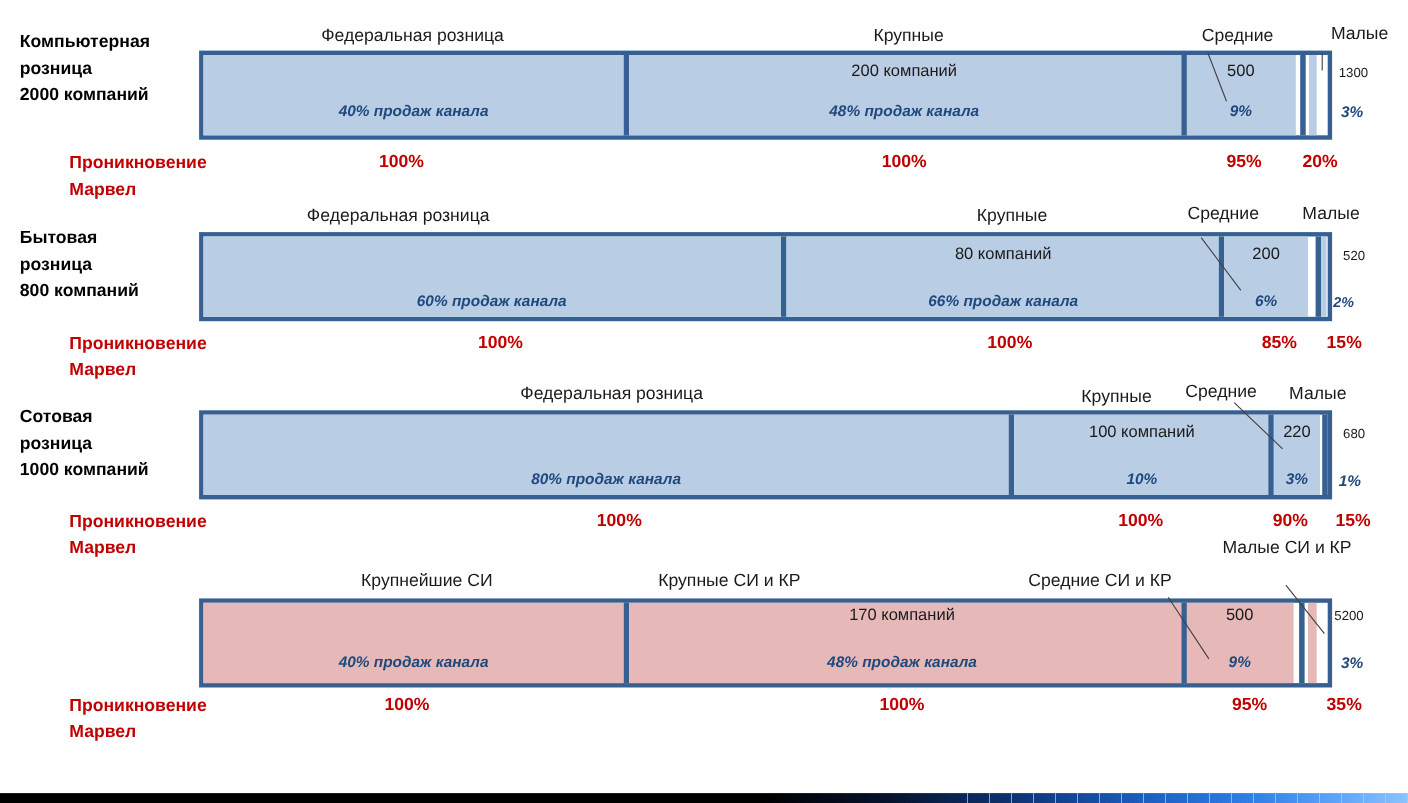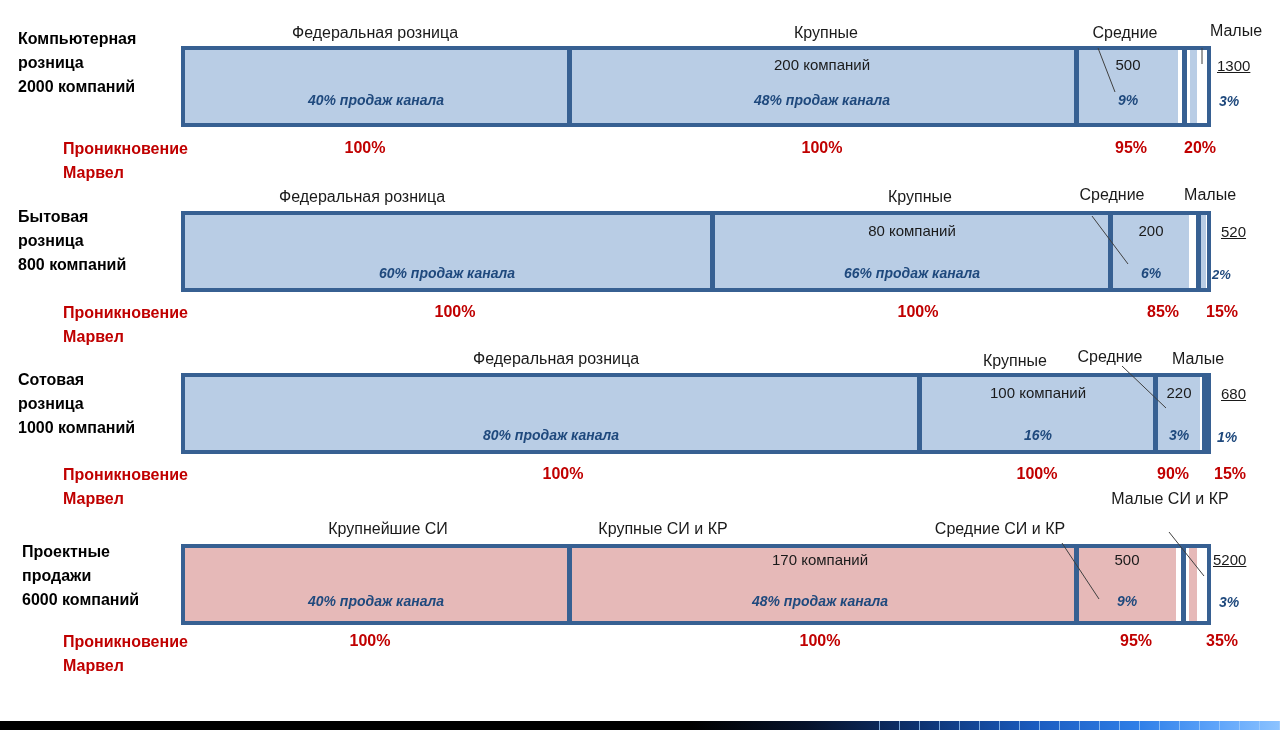--- a/index.html
+++ b/index.html
@@ -29,21 +29,21 @@
   .f.pink{background:var(--pink-fill);}
   .d{position:absolute; top:0; bottom:0; width:5px; background:var(--border); display:block;}
   .companies{
     position:absolute; transform:translateX(-50%); white-space:nowrap;
     font-size:15px; color:var(--ink); line-height:22px;
   }
   .share{
     position:absolute; transform:translateX(-50%); white-space:nowrap;
     font-size:14px; font-weight:bold; font-style:italic; color:var(--share-text); line-height:22px;
   }
-  .rnum{position:absolute; font-size:15px; color:var(--ink); white-space:nowrap; line-height:22px;text-decoration:underline;}
+  .rnum{position:absolute; font-size:12px; color:var(--ink); white-space:nowrap; line-height:22px;}
   .rpct{
     position:absolute; font-size:14px; font-weight:bold; font-style:italic;
     color:var(--share-text); white-space:nowrap; line-height:22px;
   }
   .red-label{
     position:absolute; left:63px; color:var(--red); font-weight:bold; font-size:16px;
     line-height:24px; white-space:pre-line;
   }
   .red-pct{
     position:absolute; transform:translateX(-50%); color:var(--red);
@@ -156,36 +156,33 @@
       <i class="d" style="left:968px"></i>
       <i class="f blue" style="left:973px;width:42px"></i>
       <i class="d" style="left:1017px"></i>
     </div>
 
     <div class="companies" style="left:1038px;top:382px">100 компаний</div>
     <div class="companies" style="left:1179px;top:382px">220</div>
     <div class="rnum" style="left:1221px;top:383px">680</div>
 
     <div class="share" style="left:551px;top:424px">80% продаж канала</div>
-    <div class="share" style="left:1038px;top:424px">16%</div>
+    <div class="share" style="left:1038px;top:424px">10%</div>
     <div class="share" style="left:1179px;top:424px">3%</div>
     <div class="rpct" style="left:1217px;top:426px">1%</div>
 
     <div class="red-label" style="top:463px">Проникновение
 Марвел</div>
     <div class="red-pct" style="left:563px;top:463px">100%</div>
     <div class="red-pct" style="left:1037px;top:463px">100%</div>
     <div class="red-pct" style="left:1173px;top:463px">90%</div>
     <div class="red-pct" style="left:1230px;top:463px">15%</div>
   </div>
 
   <div class="row">
-    <div class="row-title" style="left:22px;top:540px">Проектные
-продажи
-6000 компаний</div>
 
     <div class="seg-label" style="left:388px;top:518px">Крупнейшие СИ</div>
     <div class="seg-label" style="left:663px;top:518px">Крупные СИ и КР</div>
     <div class="seg-label" style="left:1000px;top:518px">Средние СИ и КР</div>
     <div class="seg-label" style="left:1170px;top:488px">Малые СИ и КР</div>
 
     <div class="bar" style="top:544px">
       <i class="f pink" style="left:0;width:382px"></i>
       <i class="d" style="left:382px"></i>
       <i class="f pink" style="left:387px;width:502px"></i>

